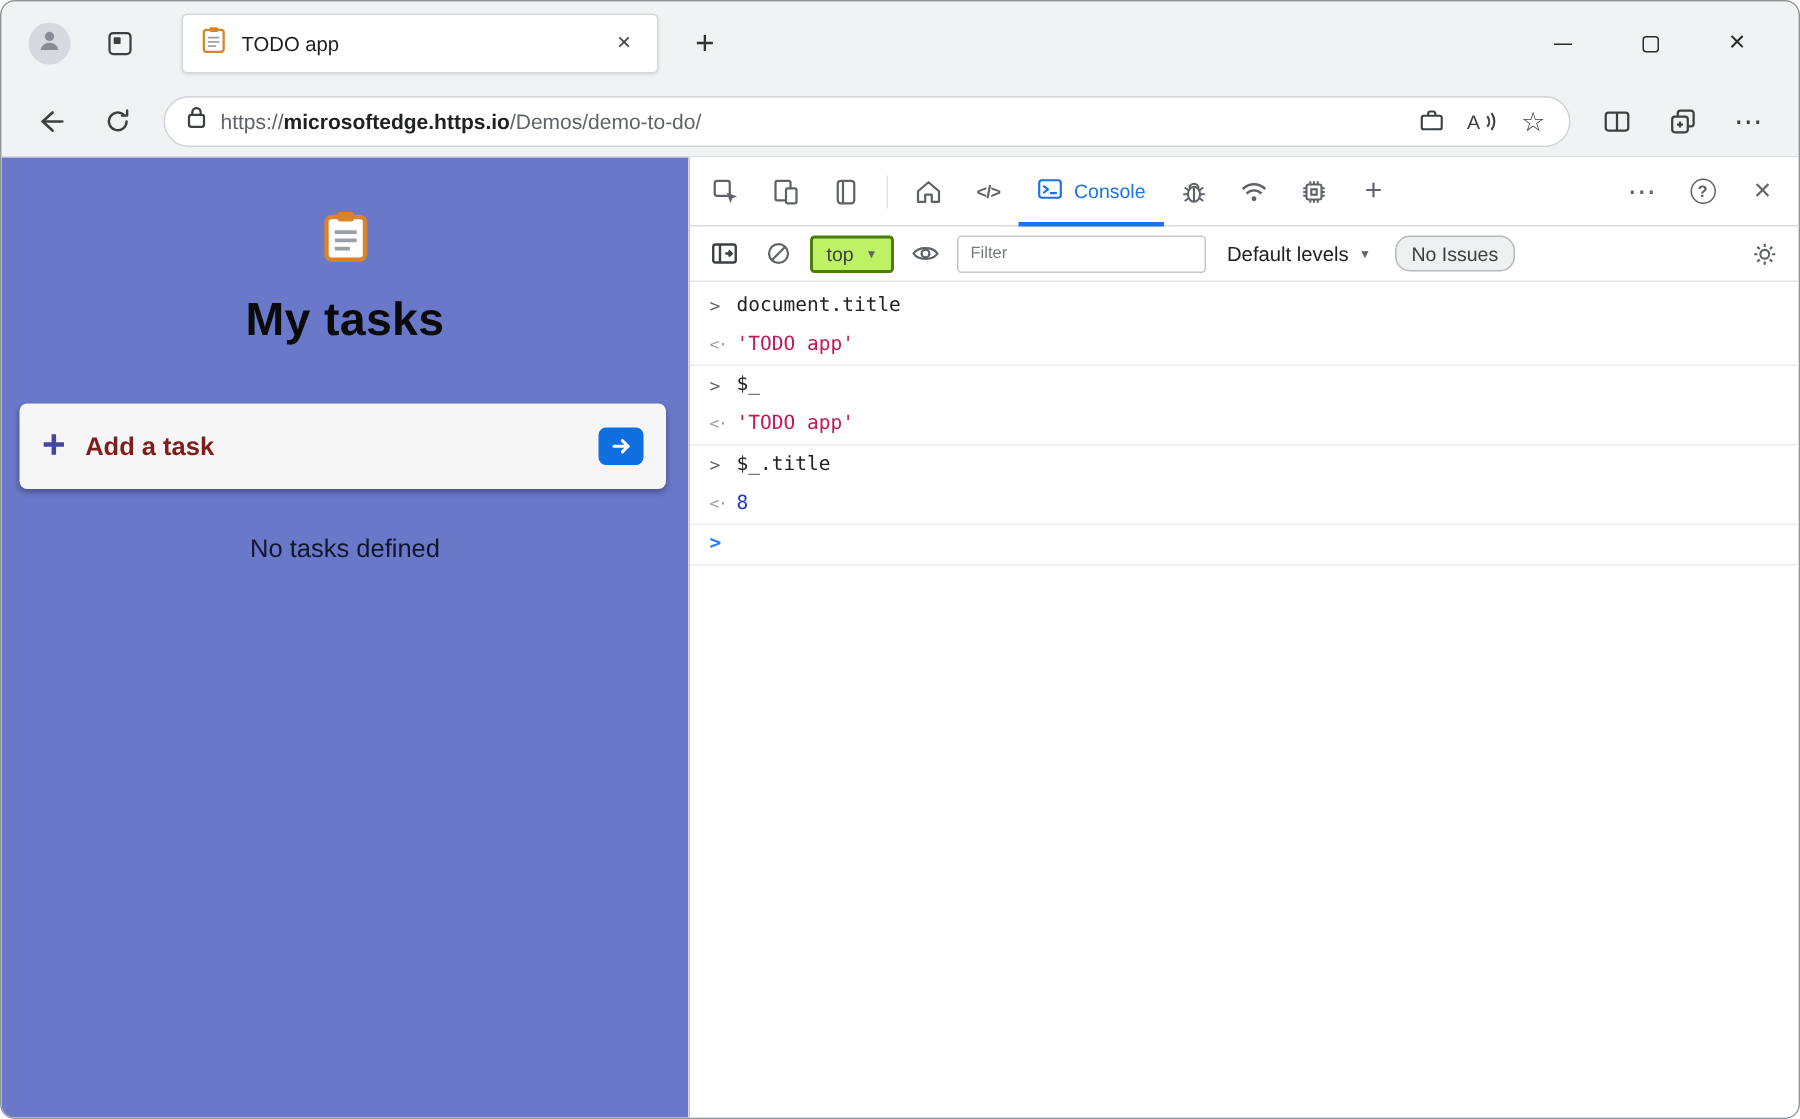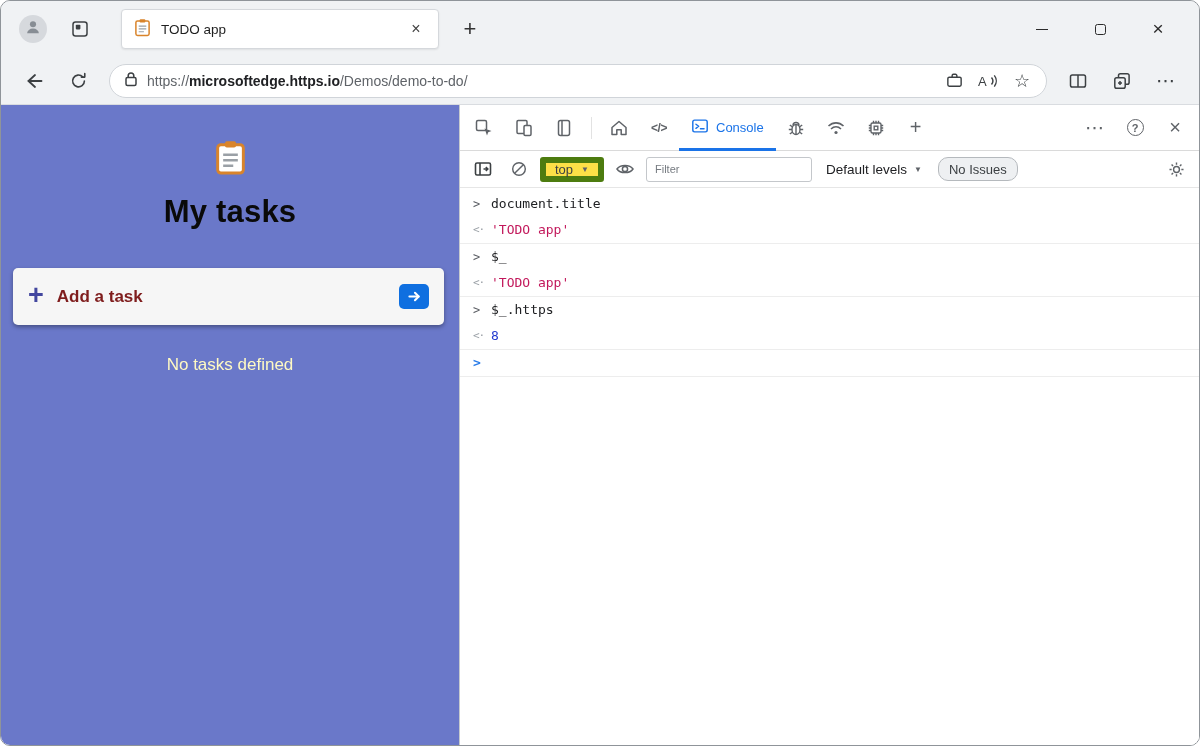--- a/index.html
+++ b/index.html
@@ -38,37 +38,37 @@
   .content { display: flex; height: 640px; background: #fff; }
 
   
   .todo { width: 458px; background: var(--todo-bg, #6a78c9); flex: none; }
   .todo-header { margin-top: 34px; display: flex; align-items: center; justify-content: center; gap: 14px; flex-direction: column; }
   .todo-title { font-size: 31px; font-weight: 700; color: #0a0a0a; letter-spacing: 0.2px; }
   .add-card { margin: 38px 15px 0 12px; height: 57px; background: #f6f6f6; border-radius: 5px; box-shadow: 0 2px 4px rgba(0,0,0,0.35); display: flex; align-items: center; padding: 0 15px; gap: 13px; cursor: text; }
   .add-plus { font-size: 27px; font-weight: 700; color: #43479f; line-height: 1; margin-top: -3px; }
   .add-label { font-size: 17px; font-weight: 700; color: #7f1d1d; flex: 1; }
   .add-btn { width: 30px; height: 25px; border-radius: 5px; background: #0f6fe0; border: none; display: flex; align-items: center; justify-content: center; cursor: pointer; }
-  .todo-empty { margin-top: 30px; text-align: center; font-size: 17px; color: #fef9c3; }
+  .todo-empty { margin-top: 30px; text-align: center; font-size: 17px; color: #0f172a; }
 
   
   .devtools { flex: 1; min-width: 0; display: flex; flex-direction: column; background: #fff; border-left: 1px solid #c6cacd; }
   .dt-top { height: 46px; display: flex; align-items: center; border-bottom: 1px solid #dadada; padding: 0 4px; flex: none; }
   .dt-ibtn { width: 40px; height: 40px; display: flex; align-items: center; justify-content: center; color: #5f6368; cursor: pointer; flex: none; }
   .dt-divider { width: 1px; height: 22px; background: #e2e2e2; margin: 0 7px; flex: none; }
   .code-txt { font-size: 12px; font-weight: 700; letter-spacing: -0.5px; color: #5f6368; }
   .dt-tab { height: 46px; display: flex; align-items: center; gap: 7px; padding: 3px 12px 0; color: var(--accent, #1a73e8); font-size: 13px; border-bottom: 3px solid var(--accent, #1a73e8); cursor: pointer; flex: none; }
   .dt-right { margin-left: auto; display: flex; align-items: center; }
   .help-circle { width: 17px; height: 17px; border: 1.6px solid #5f6368; border-radius: 50%; display: flex; align-items: center; justify-content: center; font-size: 11px; font-weight: 700; color: #5f6368; }
   .dt-close { font-size: 20px; color: #5f6368; }
   .plus-ic { font-size: 20px; color: #5f6368; font-weight: 400; }
 
   .dt-bar2 { height: 37px; display: flex; align-items: center; gap: 6px; padding: 0 8px; border-bottom: 1px solid #e6e6e6; flex: none; }
   .small-ibtn { width: 30px; height: 28px; display: flex; align-items: center; justify-content: center; color: #5f6368; cursor: pointer; flex: none; }
-  .ctx-chip { height: 25px; display: flex; align-items: center; gap: 8px; padding: 0 9px; background: #fde047; border: 6px solid #4d7c0f; border-radius: 3px; font-size: 13px; color: #3c4043; cursor: pointer; flex: none; }
+  .ctx-chip { height: 25px; display: flex; align-items: center; gap: 8px; padding: 0 9px; background: #bef264; border: 2px solid #4d7c0f; border-radius: 3px; font-size: 13px; color: #3c4043; cursor: pointer; flex: none; }
   .caret { font-size: 8px; color: #5f6368; }
   .filter-input { width: 166px; height: 25px; border: 1px solid #c4c7cb; border-radius: 3px; font-size: 11px; padding: 0 8px; color: #0369a1; font-family: "Liberation Sans", sans-serif; outline: none; background: #fff; flex: none; }
   .filter-input::placeholder { color: #767b81; }
   .levels { display: flex; align-items: center; gap: 7px; font-size: 13.5px; color: #202124; margin-left: 8px; cursor: pointer; flex: none; }
   .issues-chip { height: 24px; display: flex; align-items: center; padding: 0 10px; background: #eef0f2; border: 1px solid #b5b9bd; border-radius: 10px; font-size: 13px; color: #3c4043; margin-left: 10px; cursor: pointer; flex: none; }
   .gear-right { margin-left: auto; }
 
   
   .console { flex: 1; font-family: "DejaVu Sans Mono", "Liberation Mono", monospace; font-size: 13px; padding-top: 3px; overflow: hidden; }
   .c-row { display: flex; align-items: flex-start; padding: 4px 10px 4px 13px; line-height: 18px; }
@@ -344,21 +344,21 @@
           <div class="c-row c-cmd">
             <span class="c-ch">&gt;</span>
             <span class="c-tx">$_</span>
           </div>
           <div class="c-row c-res">
             <span class="c-ch">&lt;·</span>
             <span class="c-tx c-str">'TODO app'</span>
           </div>
           <div class="c-row c-cmd">
             <span class="c-ch">&gt;</span>
-            <span class="c-tx">$_.https</span>
+            <span class="c-tx">$_.title</span>
           </div>
           <div class="c-row c-res">
             <span class="c-ch">&lt;·</span>
             <span class="c-tx c-num">8</span>
           </div>
           <div class="c-row c-prompt">
           <span class="c-ch">&gt;</span>
           <span class="c-tx"></span>
         </div>
       </div>

